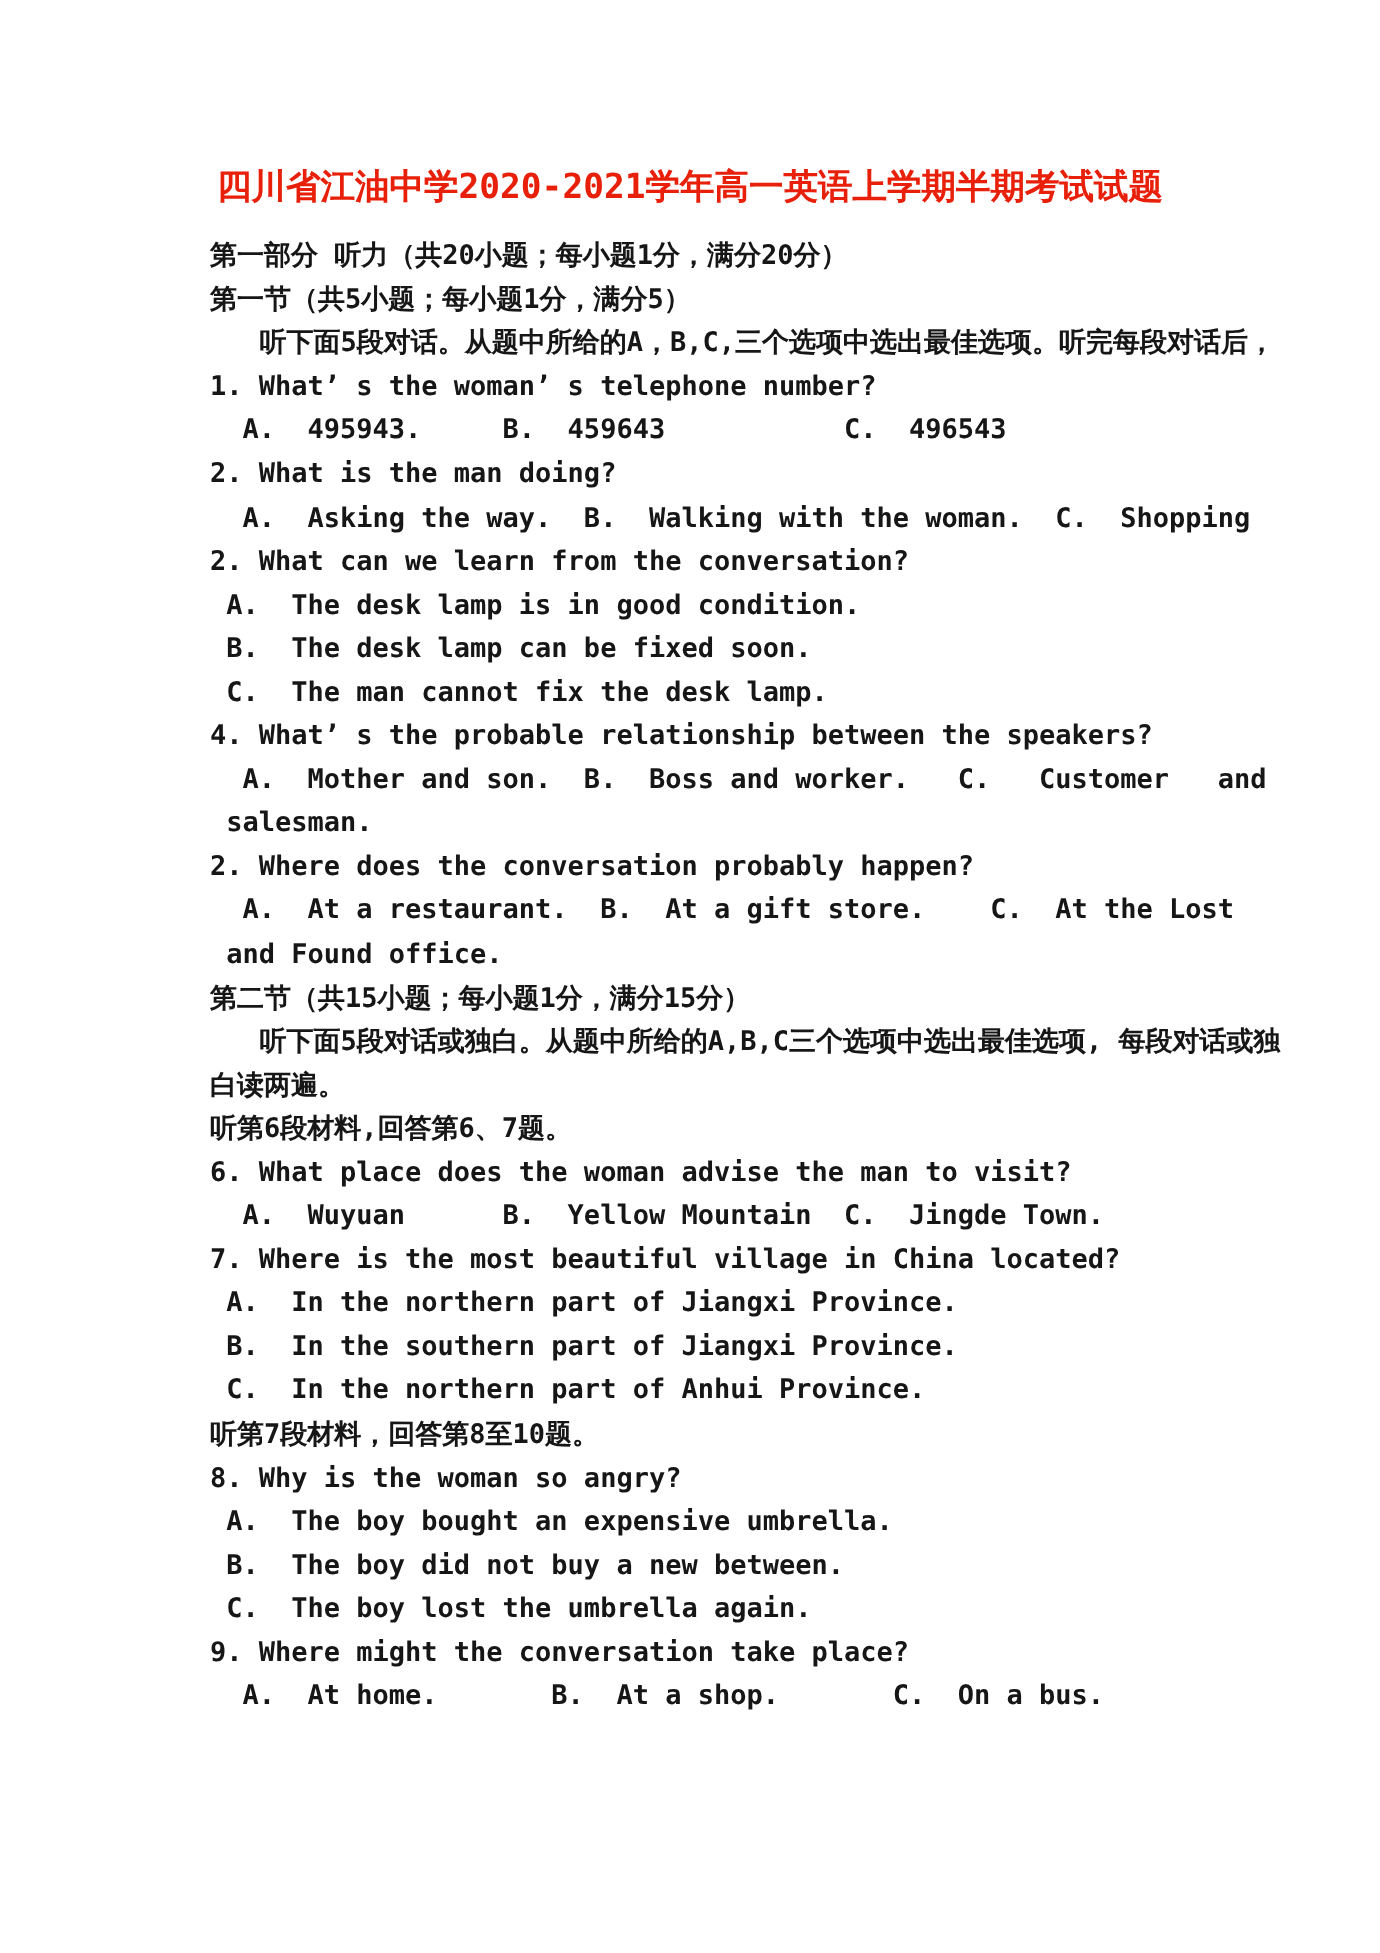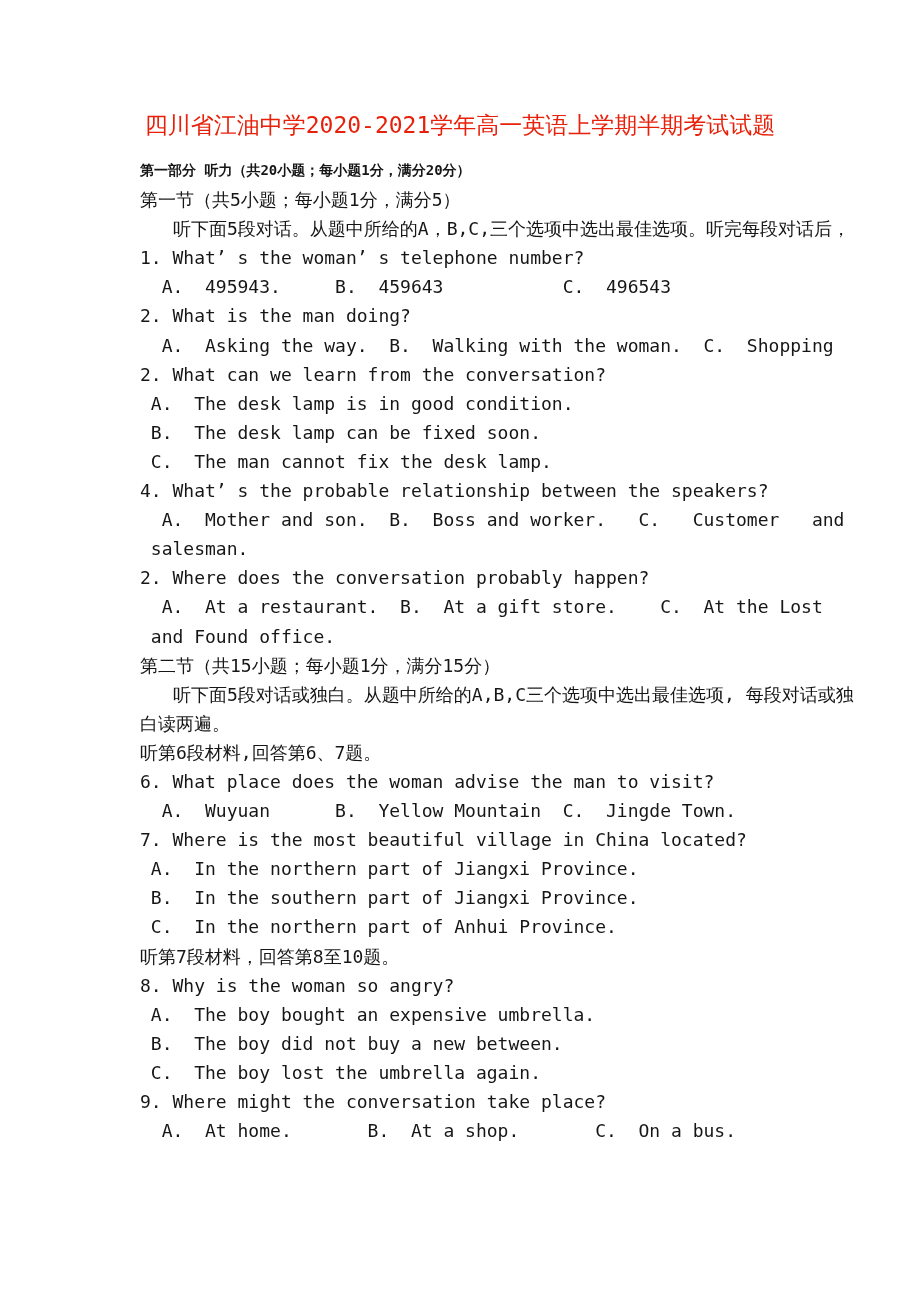--- a/index.html
+++ b/index.html
@@ -10,34 +10,35 @@
     background: #ffffff;
     box-sizing: border-box;
     padding-top: 104px;
     overflow: hidden;
     font-family: "DejaVu Sans Mono", "Liberation Mono", monospace;
   }
   .title {
     width: 100%;
     text-align: center;
     font-size: 23px;
-    font-weight: normal;
+    font-weight: bold;
     line-height: 42px;
     margin-bottom: 10px;
     white-space: pre;
   }
   .line {
     margin-left: 140px;
     margin-right: 20px;
     font-size: 18px;
     line-height: 29.1px;
     color: #161616;
     white-space: pre;
+    font-weight: bold;
   }
-  .line.heading { font-weight: bold; font-size: 14px; }
+  .line.heading { font-weight: bold; font-size: 18px; }
   .line.indent2 { padding-left: 33px; }
 </style>
 </head>
 <body>
 
 <div class="page">
   <div class="title" style="color: rgb(232, 32, 10);">四川省江油中学2020-2021学年高一英语上学期半期考试试题</div>
   <div id="doc-lines">
       <div class="line heading">第一部分 听力（共20小题；每小题1分，满分20分）</div>
       <div class="line text">第一节（共5小题；每小题1分，满分5）</div>

